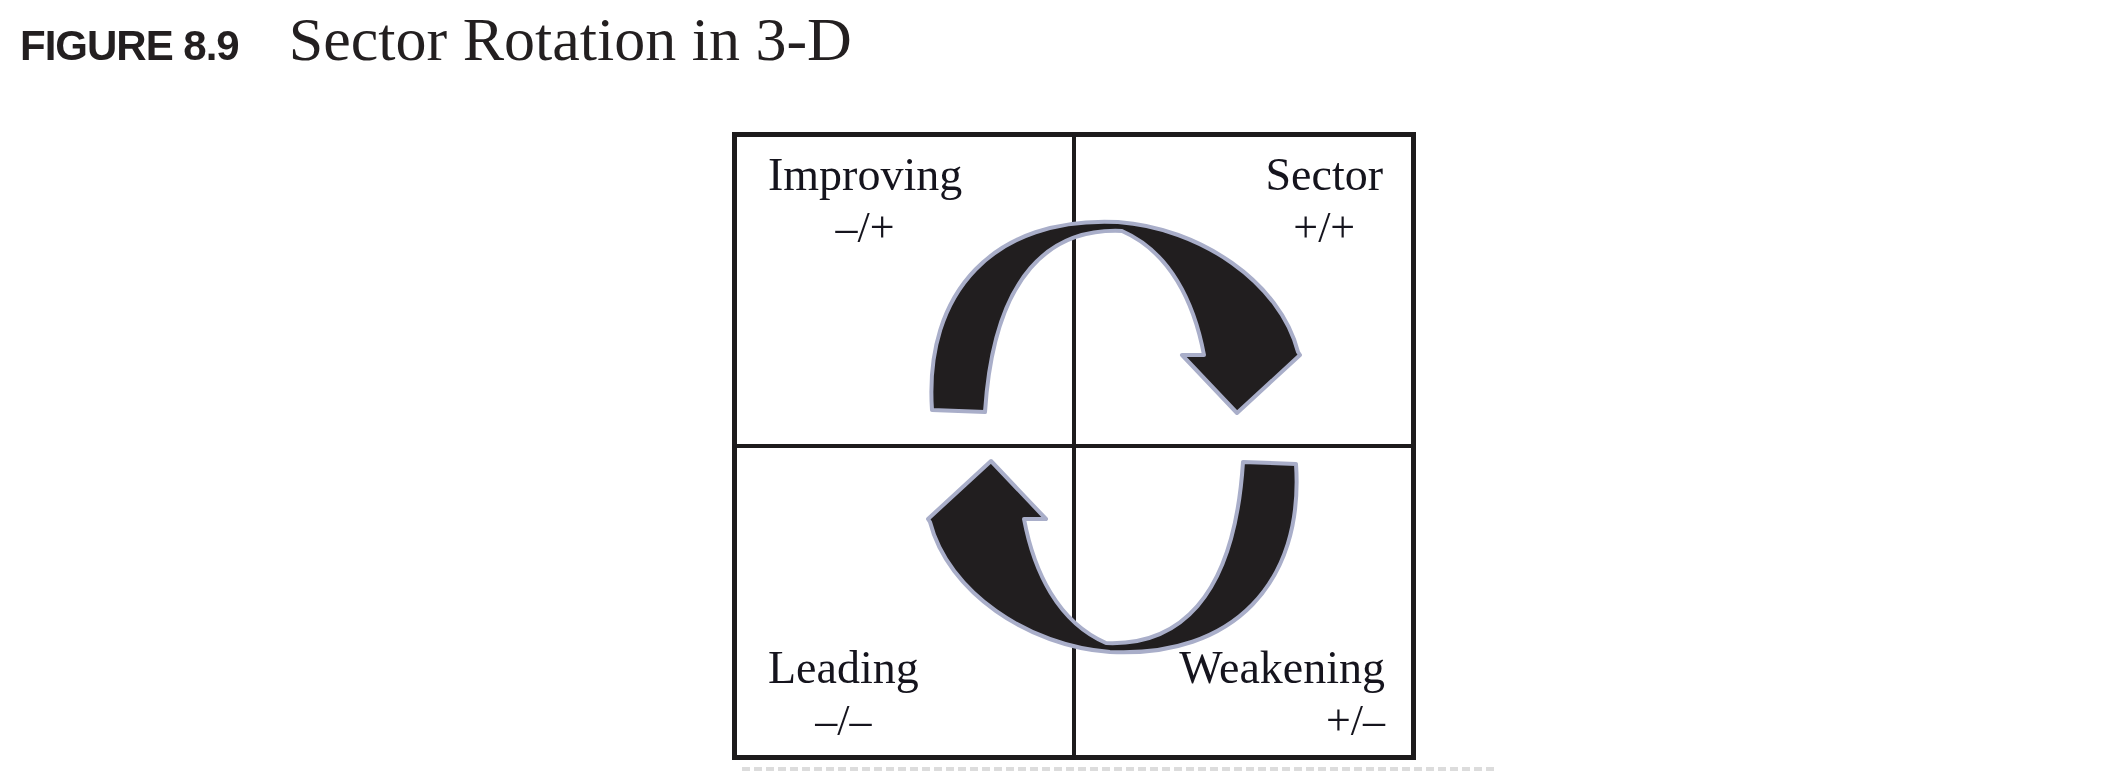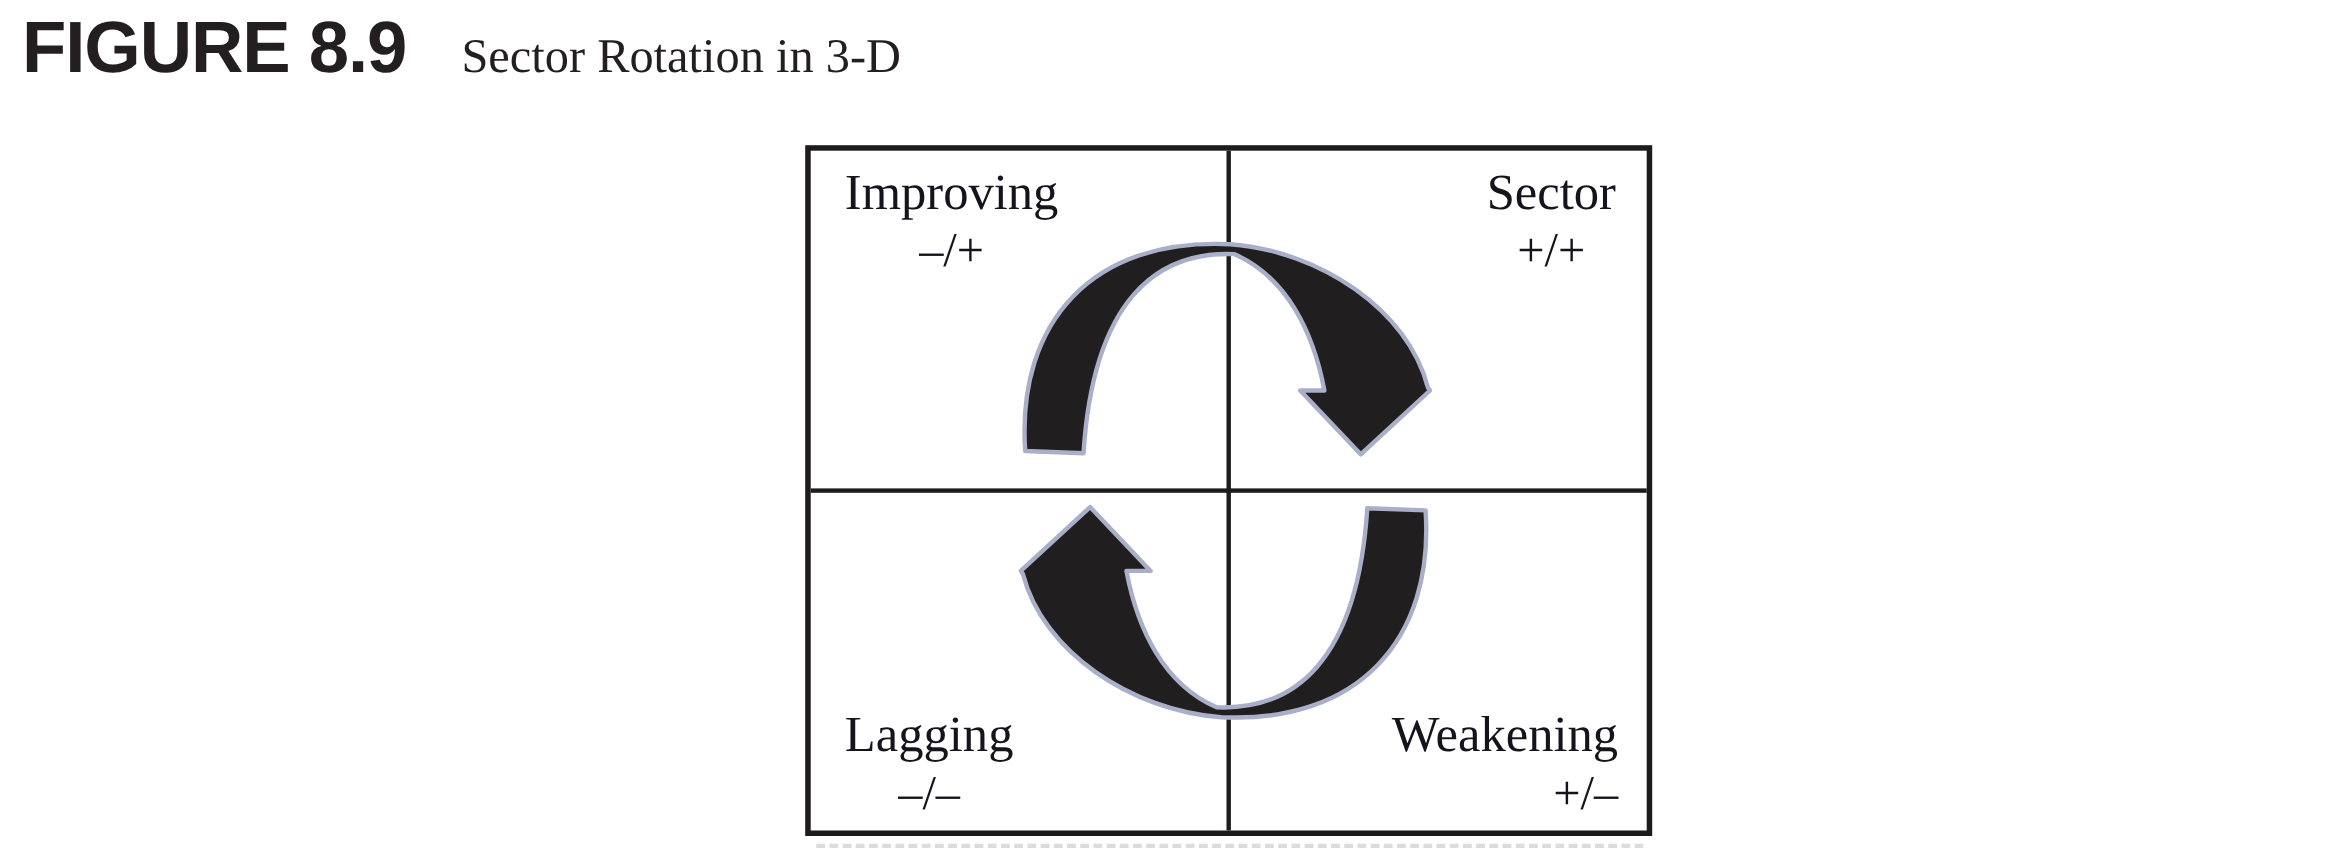--- a/index.html
+++ b/index.html
@@ -12,30 +12,30 @@
   *{margin:0;padding:0;box-sizing:border-box;}
   html,body{width:2118px;height:784px;background:#ffffff;overflow:hidden;}
   body{position:relative;font-family:"Liberation Serif", serif;color:var(--text);}
 
   .caption{
     position:absolute;left:20px;top:4px;
     display:flex;align-items:baseline;white-space:nowrap;
   }
   .caption .label{
     font-family:"Liberation Sans", sans-serif;
-    font-weight:bold;font-size:66px;letter-spacing:-1px;
+    font-weight:bold;font-size:42px;letter-spacing:-1px;
     color:var(--caption);
   }
   .caption .title{
     font-family:"Liberation Serif", serif;
-    font-size:44px;margin-left:50px;color:var(--caption);
+    font-size:62px;margin-left:50px;color:var(--caption);
   }
 
   .quadrant-box{
-    position:absolute;left:732px;top:132px;width:770px;height:628px;
+    position:absolute;left:732px;top:132px;width:684px;height:628px;
     border:5px solid var(--line);background:#ffffff;
   }
   .divider-v{
     position:absolute;top:0;bottom:0;left:50%;width:4px;margin-left:-2px;
     background:var(--line);
   }
   .divider-h{
     position:absolute;left:0;right:0;top:50%;height:4px;margin-top:-2px;
     background:var(--line);
   }
@@ -100,21 +100,21 @@
     <span class="word">Improving</span>
     <span class="sign">–/+</span>
   </div>
 
   <div class="quad-label tr">
     <span class="word">Sector</span>
     <span class="sign">+/+</span>
   </div>
 
   <div class="quad-label bl">
-    <span class="word">Lagging</span>
+    <span class="word">Leading</span>
     <span class="sign">–/–</span>
   </div>
 
   <div class="quad-label br">
     <span class="word">Weakening</span>
     <span class="sign">+/–</span>
   </div>
 
 </div>
 

